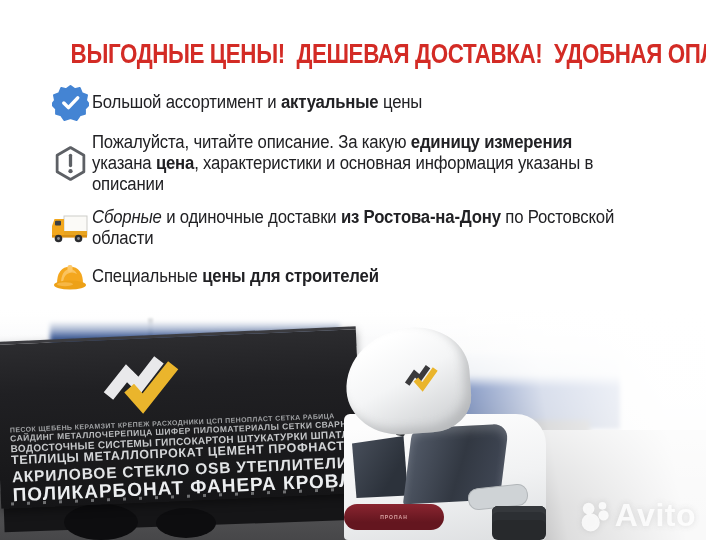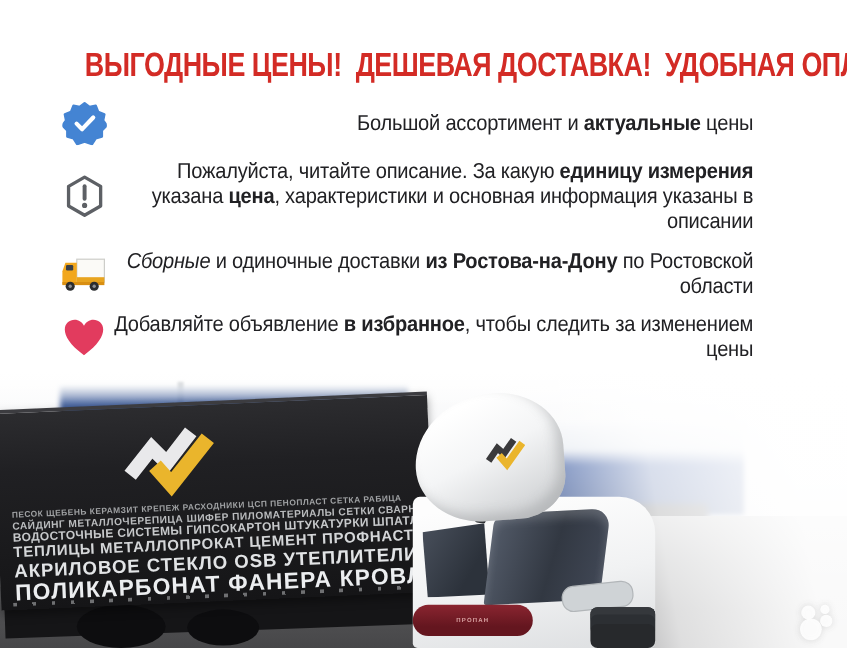--- a/index.html
+++ b/index.html
@@ -8,21 +8,21 @@
     font-family:"Liberation Sans","DejaVu Sans",sans-serif;color:#212124;
   }
   
   .headline{
     position:absolute;top:38px;left:0;width:706px;text-align:center;
     font-size:28px;font-weight:700;color:#d32b25;letter-spacing:-.5px;
     white-space:pre;transform:scaleX(.8);transform-origin:50% 50%;
   }
   
   .bullets{position:absolute;top:84px;left:48px;width:620px;}
-  .bullet-row{display:flex;align-items:center;margin-bottom:11px;text-align:right;}
+  .bullet-row{display:flex;align-items:center;margin-bottom:11px;}
   .bullet-icon{flex:0 0 44px;display:flex;justify-content:center;align-items:center;}
   .bullet-text{
     font-size:18px;line-height:1.18;letter-spacing:-.2px;width:600px;
     transform:scaleX(.93);transform-origin:0 50%;color:#212124;
   }
   .bullet-text span{white-space:pre-wrap;}
   
   .photo{position:absolute;left:0;top:302px;width:706px;height:238px;overflow:hidden;}
   .sky{position:absolute;inset:0;background:linear-gradient(180deg,#ffffff 0%,#f2f3f5 38%,#e9eaec 54%);}
   .pole{position:absolute;left:148px;top:16px;width:5px;height:48px;background:#9aa0a6;filter:blur(1px);}
@@ -134,28 +134,20 @@
           <rect x="2" y="24" width="35" height="2.6" fill="#d98f12"></rect>
           <circle cx="8.5" cy="27.5" r="3.8" fill="#2b2d30"></circle>
           <circle cx="28.5" cy="27.5" r="3.8" fill="#2b2d30"></circle>
           <circle cx="8.5" cy="27.5" r="1.4" fill="#8d8f93"></circle>
           <circle cx="28.5" cy="27.5" r="1.4" fill="#8d8f93"></circle>
         </svg>
       </div>
       <div class="bullet-text"><span style="font-style: italic;">Сборные</span><span> и одиночные доставки </span><span style="font-weight: 700;">из Ростова-на-Дону</span><span> по Ростовской области</span></div>
     </div>
 
-    <div class="bullet-row">
-      <div class="bullet-icon">
-        <svg width="36" height="33" viewBox="0 0 36 33">
-          <path d="M18 31 C6 22 2 15 2 9.5 C2 4.5 6 1.5 10.2 1.5 C13.6 1.5 16.5 3.6 18 6.5 C19.5 3.6 22.4 1.5 25.8 1.5 C30 1.5 34 4.5 34 9.5 C34 15 30 22 18 31 Z" fill="#e23b5e"></path>
-        </svg>
-      </div>
-      <div class="bullet-text"><span>Добавляйте объявление </span><span style="font-weight: 700;">в избранное</span><span>, чтобы следить за изменением цены</span></div>
-    </div>
 
     <div class="bullet-row">
       <div class="bullet-icon">
         <svg width="38" height="32" viewBox="0 0 38 32">
           <path d="M6,24 Q6,7 19,6.5 Q32,7 32,24 Z" fill="#f4a71e"></path>
           <path d="M10,24 Q10,10 19,9 Q24,9.6 26,14 Q21,11 16,14 Q12,17 12,24 Z" fill="#fbc766" opacity=".9"></path>
           <rect x="16.5" y="5" width="5" height="7" rx="2.2" fill="#fdc96b"></rect>
           <ellipse cx="19" cy="25" rx="16" ry="4.6" fill="#eda117"></ellipse>
           <ellipse cx="14" cy="24.2" rx="8" ry="2" fill="#fbc766" opacity=".6"></ellipse>
         </svg>
@@ -231,16 +223,17 @@
       <span class="tank-label">ПРОПАН</span>
     </div>
 
     <div class="watermark">
       <svg width="32" height="32" viewBox="0 0 30 30">
         <circle cx="9" cy="8" r="5.5" fill="rgba(255,255,255,.92)"></circle>
         <circle cx="11" cy="21" r="8.5" fill="rgba(255,255,255,.92)"></circle>
         <circle cx="22" cy="5.5" r="3.6" fill="rgba(255,255,255,.92)"></circle>
         <circle cx="23" cy="14.5" r="4.8" fill="rgba(255,255,255,.92)"></circle>
       </svg>
+      <span class="wm-text">Avito</span>
     </div>
   </div>
 
 </div>
 
 </body></html>

